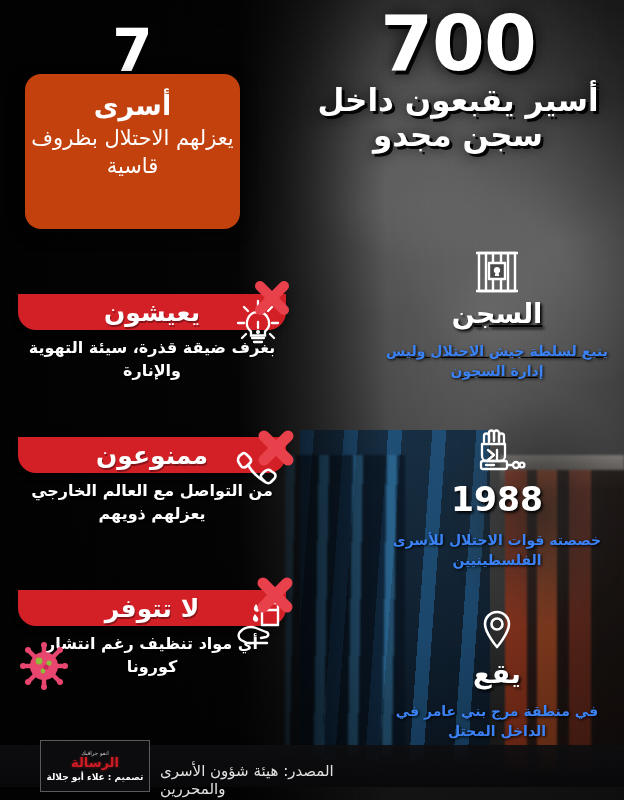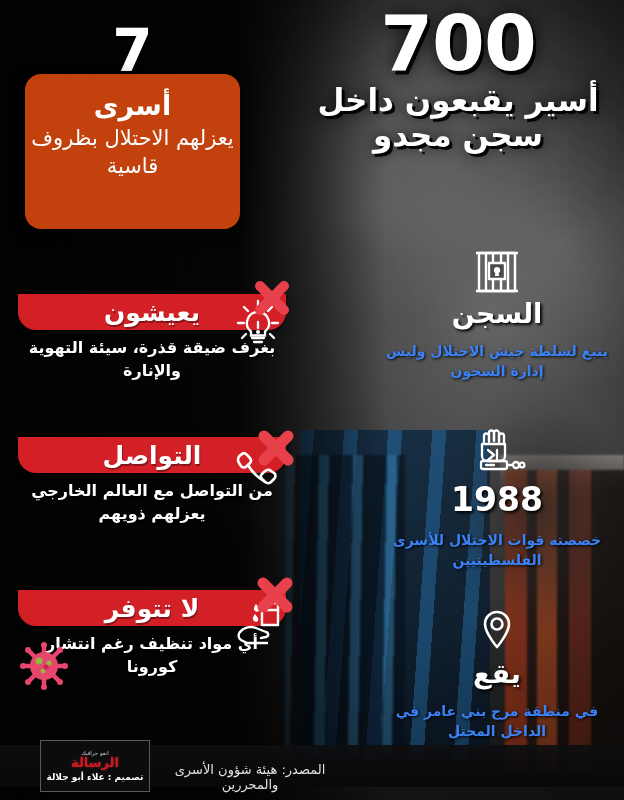--- a/index.html
+++ b/index.html
@@ -179,22 +179,22 @@
     border:1px solid #5a5a5a;background:#0c0c0e;
     display:flex;flex-direction:column;align-items:center;justify-content:center;
   }
   #logo-box .lg-top{font-size:5.5px;color:#cfcfcf;letter-spacing:.5px;}
   #logo-box .lg-brand{
     font-size:13px;font-weight:bold;color:#cc1b22;line-height:1.1;
     text-shadow:0 0 3px rgba(210,30,40,.6);
   }
   #logo-box .lg-designer{font-size:9px;color:#fff;font-weight:bold;margin-top:2px;}
   #source{
-    left:160px;top:762px;width:180px;text-align:center;direction:rtl;
-    font-size:13px;color:#e2e2e2;
+    left:160px;top:762px;width:180px;text-align:left;direction:rtl;
+    font-size:15px;color:#e2e2e2;
   }
 
   svg{display:block;}
 </style>
 </head>
 <body>
 
 <div id="stage">
 
   <div class="bg-layer bg-base"></div>
@@ -249,21 +249,21 @@
     <svg width="40" height="40" viewBox="0 0 40 40">
       <g stroke="#e8414b" stroke-width="10" stroke-linecap="round">
         <line x1="8" y1="8" x2="32" y2="32"></line>
         <line x1="32" y1="8" x2="8" y2="32"></line>
       </g>
     </svg>
   </div>
 
   <div class="abs lblock" style="top:437px;">
     <div class="banner">
-      <span>التواصل</span>
+      <span>ممنوعون</span>
     </div>
     <div class="desc">من التواصل مع العالم الخارجي يعزلهم ذويهم</div>
   </div>
 
   <div class="abs" style="left:228px;top:442px;">
     <svg width="56" height="56" viewBox="0 0 56 56">
       <g fill="none" stroke="#ffffff" stroke-width="2.6" stroke-linecap="round" stroke-linejoin="round">
         <path d="M14 12 c-4 2 -5 6 -3 9 l2 3 c1 2 4 2 6 0 l3 -3 c2 -2 1 -4 -1 -6 l-2 -2 c-2 -2 -4 -2 -5 -1z"></path>
         <path d="M20 23 c4 7 9 12 16 16"></path>
         <path d="M36 39 c2 2 5 3 7 1 l3 -3 c2 -2 2 -5 0 -6 l-3 -2 c-2 -2 -5 -1 -7 1 l-3 3 c-1 2 1 4 3 6z"></path>
@@ -335,21 +335,21 @@
       <circle cx="28" cy="28" r="14" fill="#e8456f"></circle>
       <g fill="#8bbf3a">
         <circle cx="23" cy="23" r="3.4"></circle>
         <circle cx="33" cy="25" r="2.6"></circle>
         <circle cx="27" cy="33" r="2.4"></circle>
       </g>
       <circle cx="30" cy="29" r="2.6" fill="#c9275a"></circle>
     </svg>
   </div>
 
-  <div class="abs rblock" style="top:245px;">
+  <div class="abs rblock" style="top:245px;text-decoration:underline;">
     <div class="icon-wrap">
       <svg width="52" height="50" viewBox="0 0 52 50">
         <g fill="none" stroke="#ffffff" stroke-width="2.4" stroke-linejoin="round">
           <rect x="8" y="6" width="36" height="38"></rect>
           <line x1="5" y1="6" x2="47" y2="6"></line>
           <line x1="5" y1="44" x2="47" y2="44"></line>
           <line x1="15" y1="6" x2="15" y2="44"></line>
           <line x1="22" y1="6" x2="22" y2="44"></line>
           <line x1="30" y1="6" x2="30" y2="44"></line>
           <line x1="37" y1="6" x2="37" y2="44"></line>

